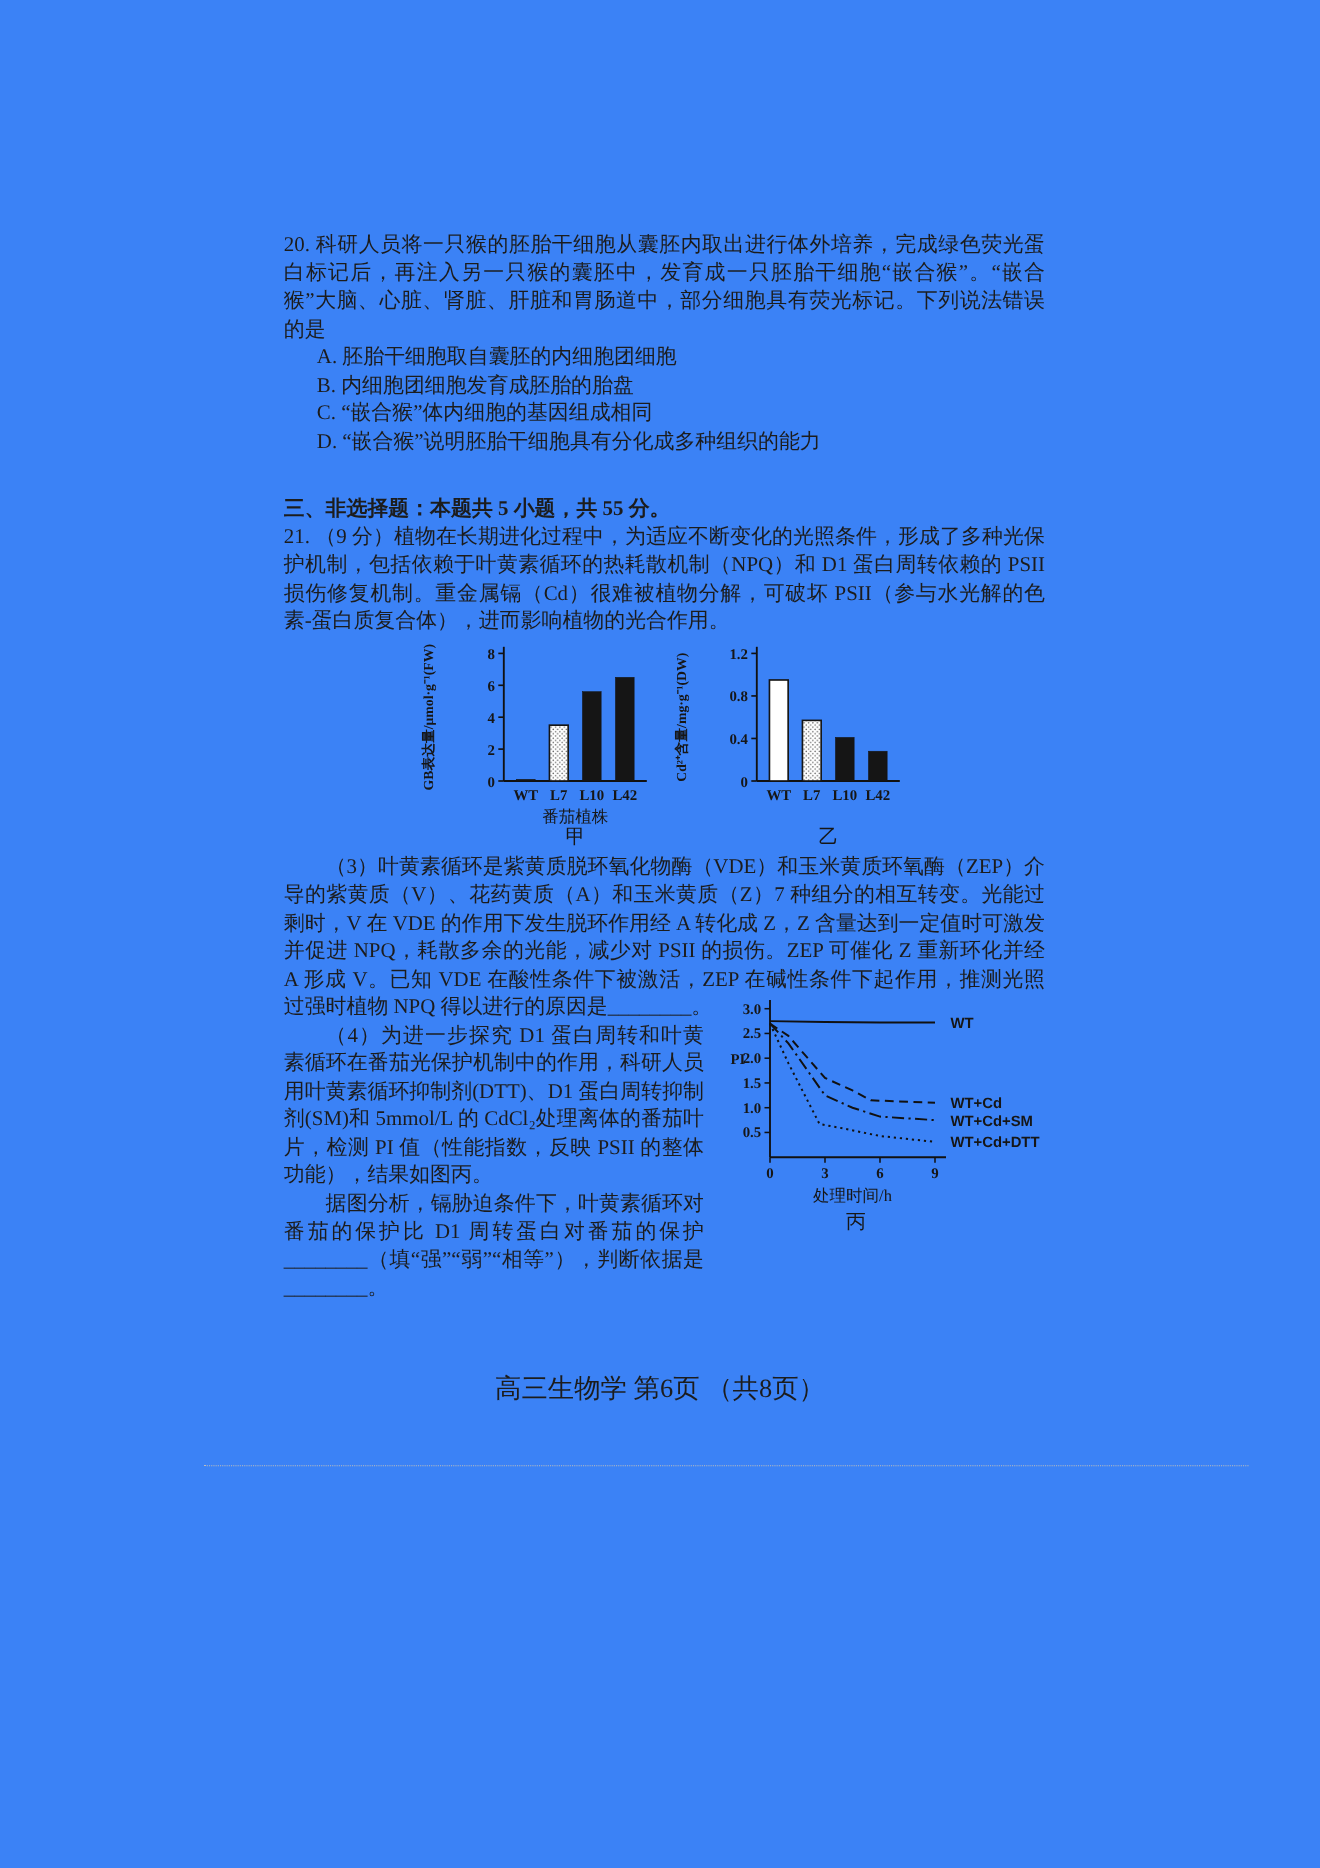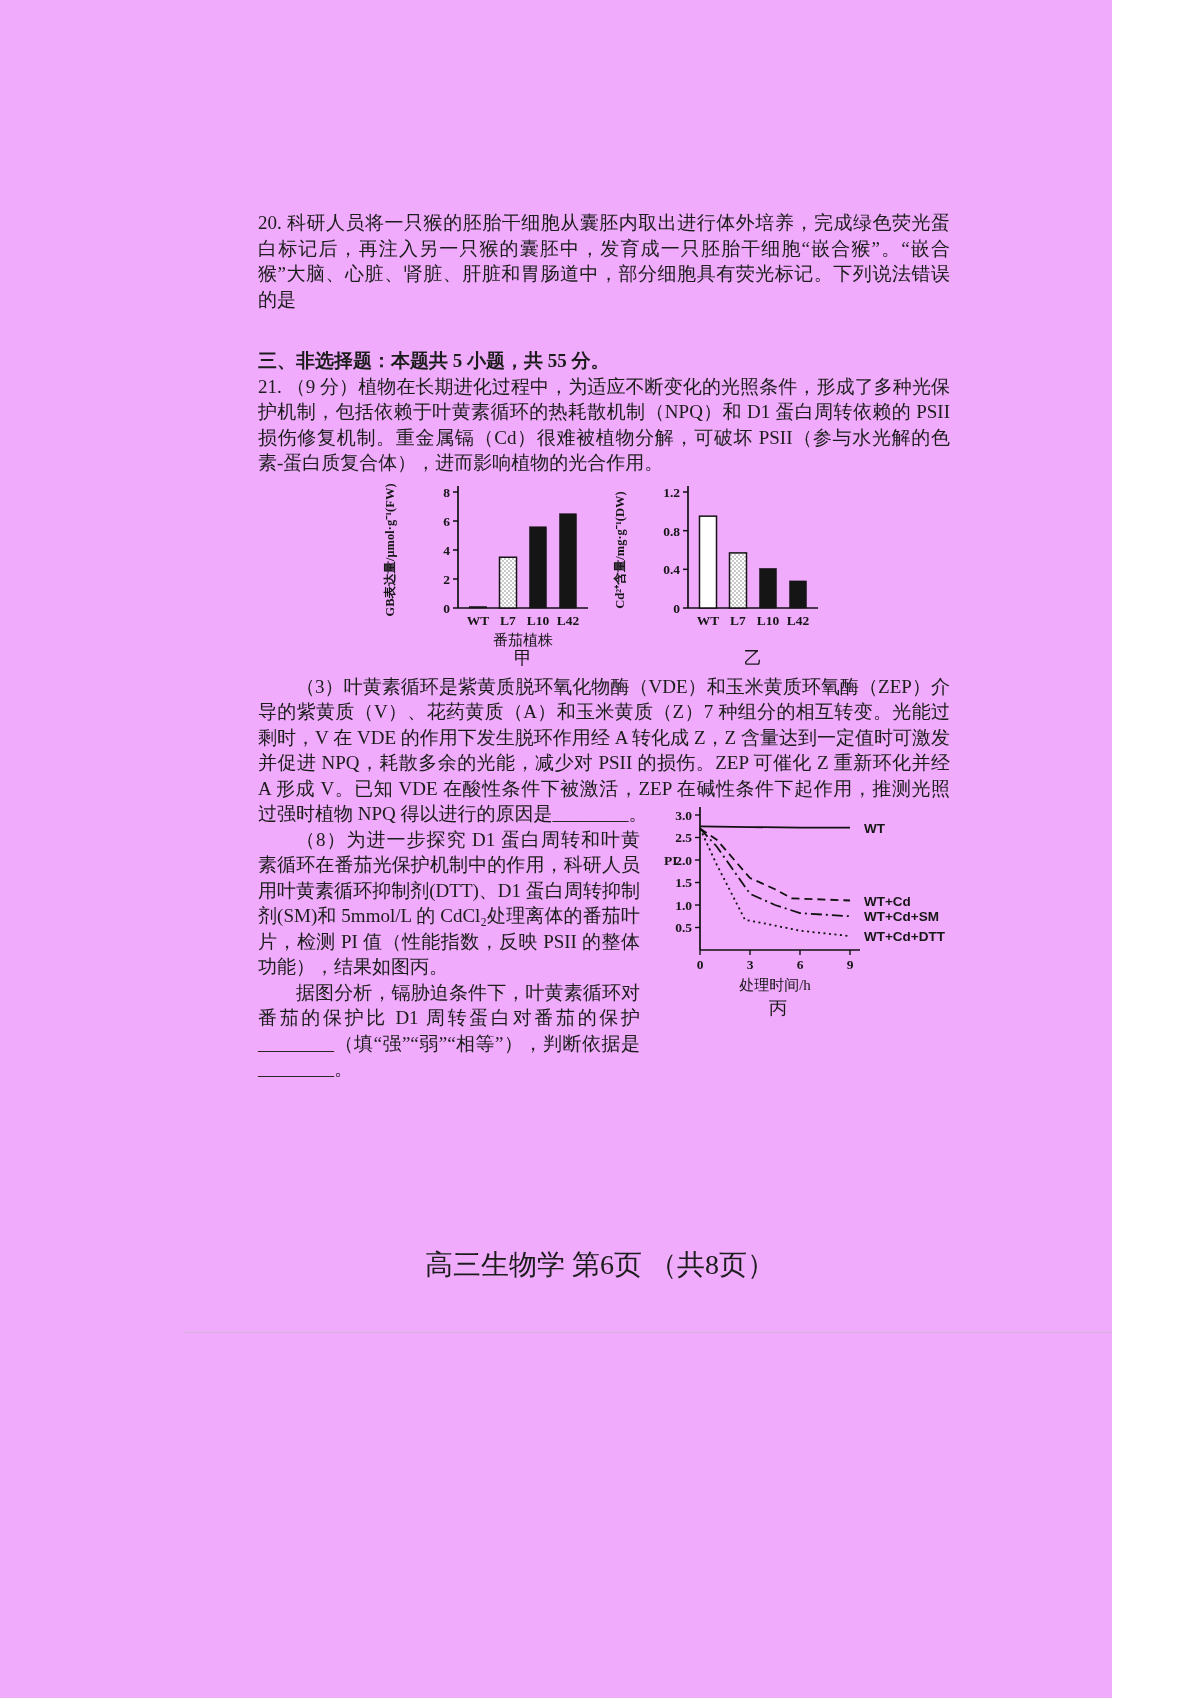--- a/index.html
+++ b/index.html
@@ -1,44 +1,50 @@
 <!DOCTYPE html>
 <html><head>
 <meta charset="utf-8">
 <style>
   html,body{margin:0;padding:0;background:#ffffff;}
-  .page{position:relative;width:1112px;height:1698px;background:#f0abfc;overflow:hidden;
+  .page{position:relative;width:1200px;height:1698px;background:#3b82f6;overflow:hidden;
         font-family:"Liberation Serif","DejaVu Serif",serif;color:#1c1c1c;}
   .content{position:absolute;left:258px;top:210px;width:692px;font-size:19px;line-height:25.5px;text-align:justify;}
   .para{margin:0;}
   .indent{text-indent:2em;}
   .opts div{margin-left:30px;}
   .sec-header{font-weight:700;margin-top:36px;}
   .figrow{display:flex;margin:4px 0 2px 116px;}
   .figrow svg{display:block;overflow:visible;}
   .p4row{display:flex;align-items:flex-start;}
   .p4text{width:400px;}
   .p4chart{margin-left:-12px;margin-top:-40px;}
   .p4chart svg{display:block;overflow:visible;}
-  .footer{position:absolute;top:1246px;left:0;width:1200px;text-align:center;font-size:28px;color:#1c1c1c;}
+  .footer{position:absolute;top:1246px;left:0;width:1200px;text-align:center;font-size:24px;color:#1c1c1c;}
   .artifact{position:absolute;top:1332px;left:185px;width:950px;border-top:1px dotted #bdbdbd;height:0;}
   
   .tick{font:700 13.5px "Liberation Serif",serif;fill:#161616;}
   .axis{font:400 15px "Liberation Serif",serif;fill:#161616;}
   .ylab{font:600 12.5px "Liberation Serif",serif;fill:#161616;}
   .cap{font:400 18px "Liberation Serif",serif;fill:#161616;}
   .slab{font:700 13.5px "Liberation Sans",sans-serif;fill:#161616;}
 </style>
 </head>
 <body>
 
 <div class="page">
   <div class="content">
 
     <p class="para">20. 科研人员将一只猴的胚胎干细胞从囊胚内取出进行体外培养，完成绿色荧光蛋白标记后，再注入另一只猴的囊胚中，发育成一只胚胎干细胞“嵌合猴”。“嵌合猴”大脑、心脏、肾脏、肝脏和胃肠道中，部分细胞具有荧光标记。下列说法错误的是</p>
+    <div class="opts">
+      <div class="para">A. 胚胎干细胞取自囊胚的内细胞团细胞</div>
+      <div class="para">B. 内细胞团细胞发育成胚胎的胎盘</div>
+      <div class="para">C. “嵌合猴”体内细胞的基因组成相同</div>
+      <div class="para">D. “嵌合猴”说明胚胎干细胞具有分化成多种组织的能力</div>
+    </div>
 
     <p class="para sec-header">三、非选择题：本题共 5 小题，共 55 分。</p>
 
     <p class="para">21. （9 分）植物在长期进化过程中，为适应不断变化的光照条件，形成了多种光保护机制，包括依赖于叶黄素循环的热耗散机制（NPQ）和 D1 蛋白周转依赖的 PSII 损伤修复机制。重金属镉（Cd）很难被植物分解，可破坏 PSII（参与水光解的色素-蛋白质复合体），进而影响植物的光合作用。</p>
 
     <div class="figrow">
       <svg id="svg-jia" width="230" height="192">
           <defs>
             <pattern id="st-jia" width="4" height="4" patternUnits="userSpaceOnUse">
               <rect x="0" y="0" width="4" height="4" fill="#fff"></rect>
@@ -98,21 +104,21 @@
           <text x="194" y="145" text-anchor="middle" class="tick">L42</text>
           <text x="20" y="70" text-anchor="middle" class="ylab" transform="rotate(-90 20 70)">Cd²⁺含量/mg·g⁻¹(DW)</text>
           <text x="149" y="184" text-anchor="middle" class="cap">乙</text>
         </svg>
     </div>
 
     <p class="para indent">（3）叶黄素循环是紫黄质脱环氧化物酶（VDE）和玉米黄质环氧酶（ZEP）介导的紫黄质（V）、花药黄质（A）和玉米黄质（Z）7 种组分的相互转变。光能过剩时，V 在 VDE 的作用下发生脱环作用经 A 转化成 Z，Z 含量达到一定值时可激发并促进 NPQ，耗散多余的光能，减少对 PSII 的损伤。ZEP 可催化 Z 重新环化并经 A 形成 V。已知 VDE 在酸性条件下被激活，ZEP 在碱性条件下起作用，推测光照过强时植物 NPQ 得以进行的原因是________。</p>
 
     <div class="p4row">
       <div class="p4text">
-        <p class="para indent">（8）为进一步探究 D1 蛋白周转和叶黄素循环在番茄光保护机制中的作用，科研人员用叶黄素循环抑制剂(DTT)、D1 蛋白周转抑制剂(SM)和 5mmol/L 的 CdCl₂处理离体的番茄叶片，检测 PI 值（性能指数，反映 PSII 的整体功能），结果如图丙。</p>
+        <p class="para indent">（4）为进一步探究 D1 蛋白周转和叶黄素循环在番茄光保护机制中的作用，科研人员用叶黄素循环抑制剂(DTT)、D1 蛋白周转抑制剂(SM)和 5mmol/L 的 CdCl₂处理离体的番茄叶片，检测 PI 值（性能指数，反映 PSII 的整体功能），结果如图丙。</p>
         <p class="para indent">据图分析，镉胁迫条件下，叶黄素循环对番茄的保护比 D1 周转蛋白对番茄的保护________（填“强”“弱”“相等”），判断依据是________。</p>
       </div>
       <div class="p4chart">
         <svg id="svg-bing" width="322" height="232">
             <line x1="72" y1="20" x2="72" y2="163" stroke="#111" stroke-width="1.7"></line>
             <line x1="72" y1="163" x2="232" y2="163" stroke="#111" stroke-width="1.7"></line>
             <line x1="67" y1="140.5" x2="72" y2="140.5" stroke="#111" stroke-width="1.4"></line>
             <text x="64" y="145" text-anchor="end" class="tick">0.5</text>
             <line x1="67" y1="118" x2="72" y2="118" stroke="#111" stroke-width="1.4"></line>
             <text x="64" y="122.5" text-anchor="end" class="tick">1.0</text>

